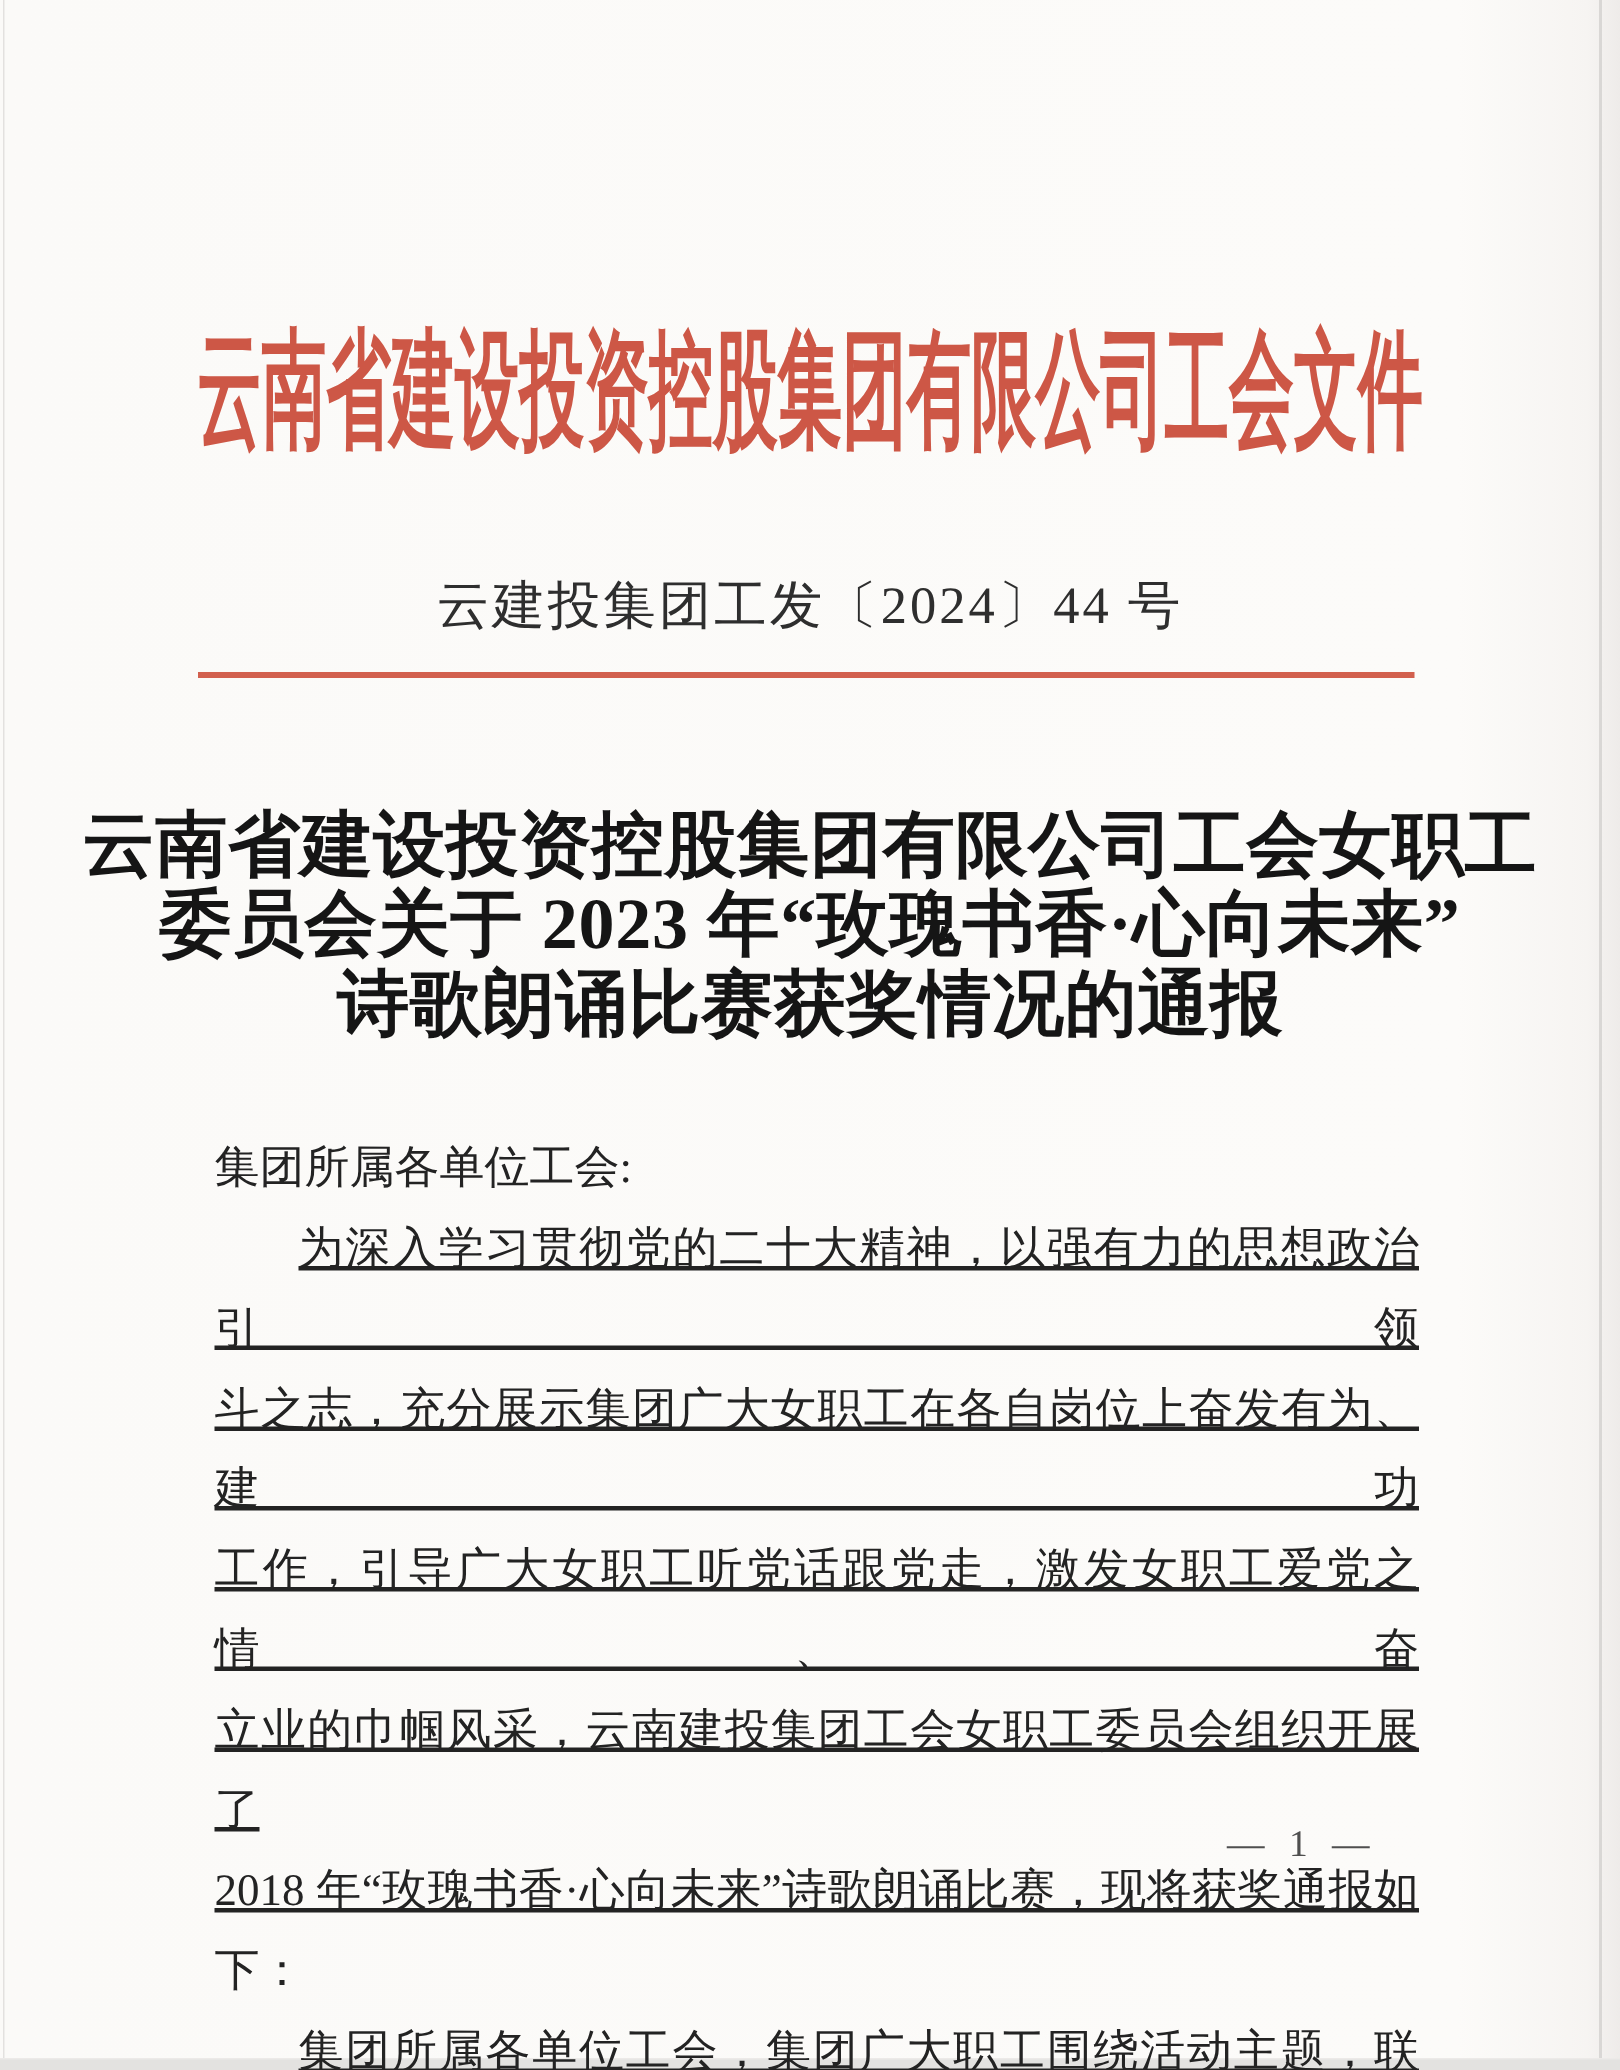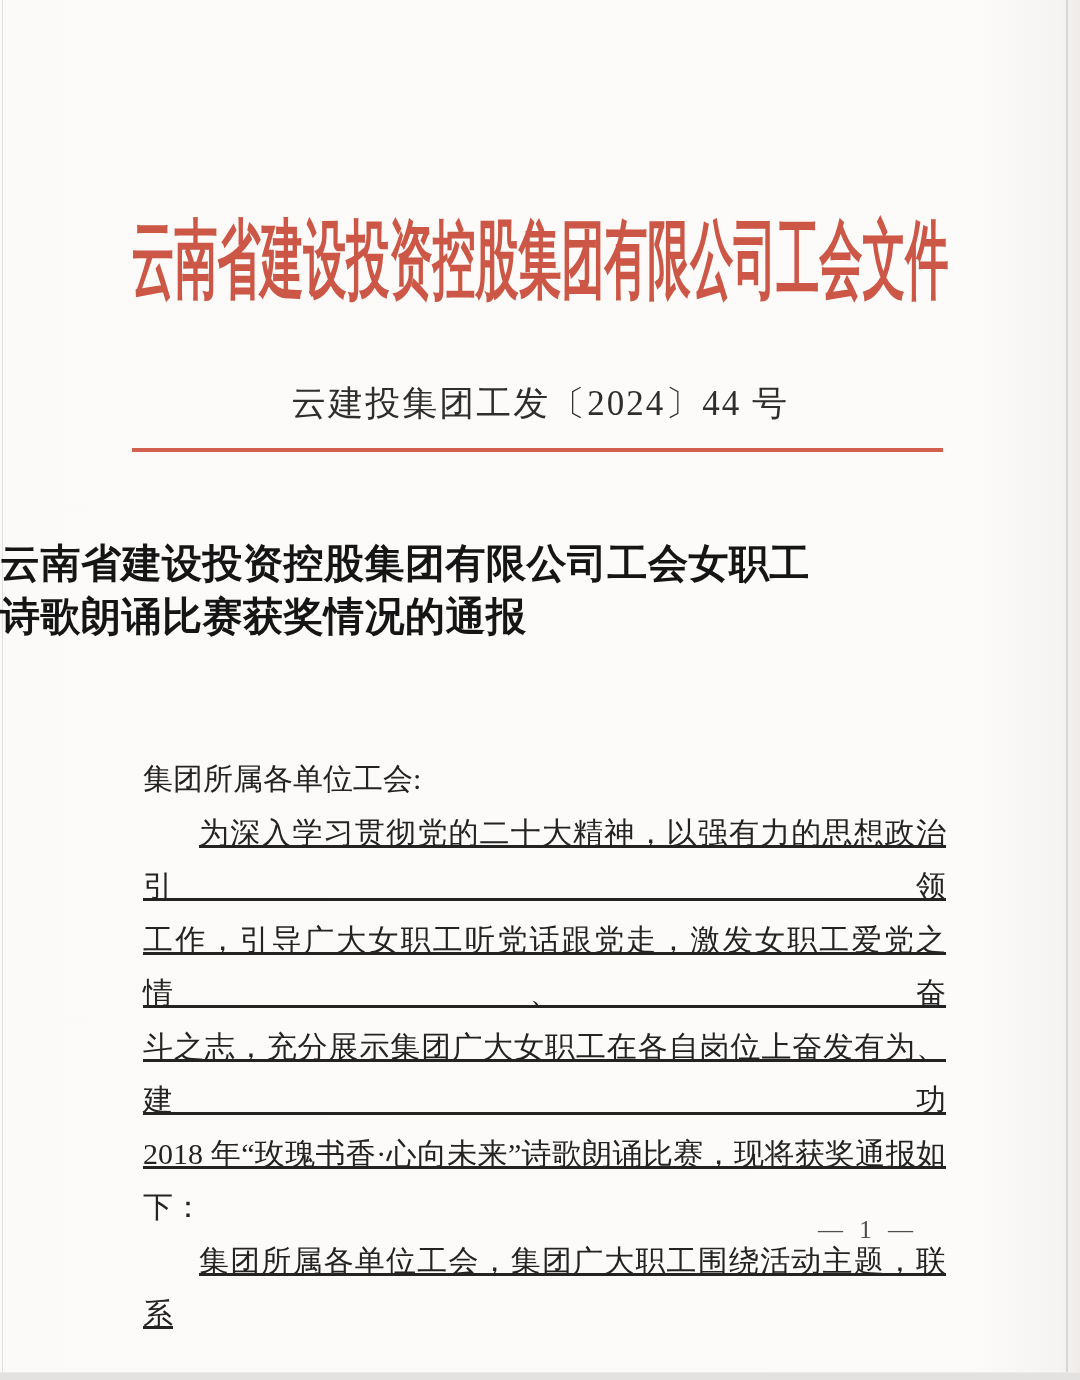--- a/index.html
+++ b/index.html
@@ -58,21 +58,22 @@
   
   .red-rule {
     position: absolute; top: 448px; left: 132px;
     width: 811px; height: 4px;
     background: var(--rule-red, #d2604e);
   }
   
   .title {
     position: absolute; top: 537px; left: 0; width: 100%;
     margin: 0;
-    font-size: 40px;
+    text-align: center;
+    font-size: 48px;
     line-height: 53px;
     font-weight: 700;
     color: #151515;
     letter-spacing: 0.5px;
   }
   
   .body-block {
     position: absolute; top: 752px; left: 143px;
     width: 803px;
     font-size: 30px;
@@ -109,28 +110,30 @@
   <div class="letterhead-wrap">
     <div class="letterhead">云南省建设投资控股集团有限公司工会文件</div>
   </div>
 
   <div class="doc-number">云建投集团工发〔2024〕44 号</div>
 
   <div class="red-rule"></div>
 
   <h1 class="title">
     <div>云南省建设投资控股集团有限公司工会女职工</div>
+    <div>委员会关于 2023 年“玫瑰书香·心向未来”</div>
     <div>诗歌朗诵比赛获奖情况的通报</div>
   </h1>
 
   <div class="body-block">
     <div class="bline">集团所属各单位工会:</div>
     <div class="bline just indent">为深入学习贯彻党的二十大精神，以强有力的思想政治引领</div>
+    <div class="bline just">斗之志，充分展示集团广大女职工在各自岗位上奋发有为、建功</div>
     <div class="bline just">工作，引导广大女职工听党话跟党走，激发女职工爱党之情、奋</div>
-    <div class="bline just">斗之志，充分展示集团广大女职工在各自岗位上奋发有为、建功</div>
+    <div class="bline just">立业的巾帼风采，云南建投集团工会女职工委员会组织开展了</div>
     <div class="bline just">2018 年“玫瑰书香·心向未来”诗歌朗诵比赛，现将获奖通报如</div>
     <div class="bline">下：</div>
     <div class="bline just indent">集团所属各单位工会，集团广大职工围绕活动主题，联系</div>
   </div>
 
   <div class="page-number">— 1 —</div>
 
 </div>
 
 </body></html>

